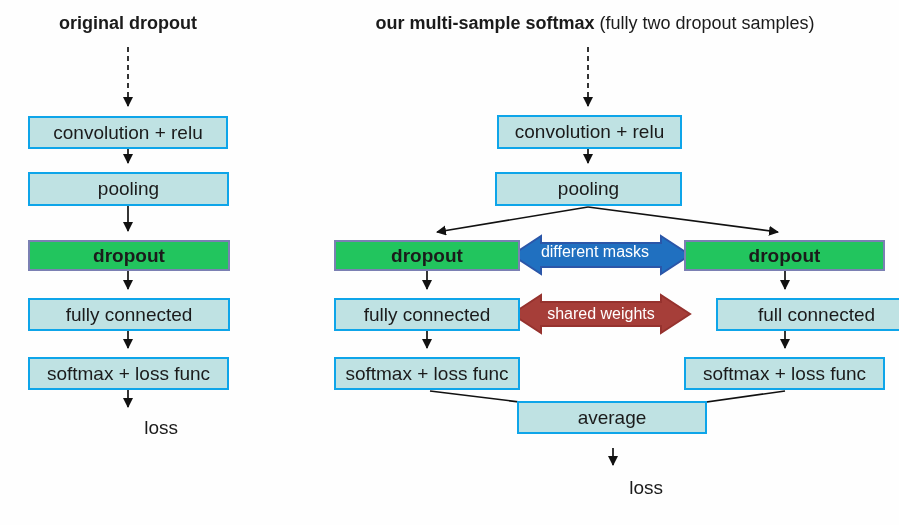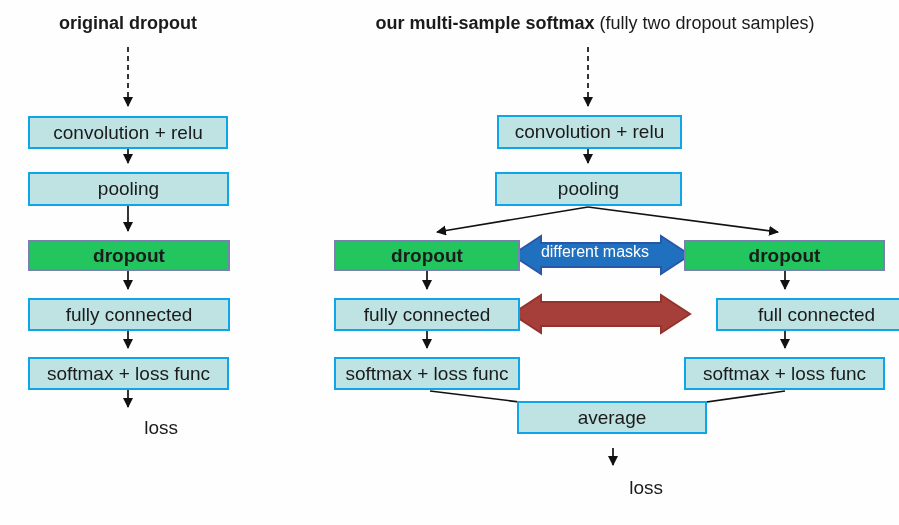--- a/index.html
+++ b/index.html
@@ -85,17 +85,18 @@
 
   <div class="box purple" style="left:334px;top:240px;width:186px;height:31px;">dropout</div>
   <div class="box" style="left:334px;top:298px;width:186px;height:33px;">fully connected</div>
   <div class="box" style="left:334px;top:357px;width:186px;height:33px;">softmax + loss func</div>
 
   <div class="box purple" style="left:684px;top:240px;width:201px;height:31px;">dropout</div>
   <div class="box" style="left:716px;top:298px;width:201px;height:33px;">full connected</div>
   <div class="box" style="left:684px;top:357px;width:201px;height:33px;">softmax + loss func</div>
 
   <div class="arrowlabel" style="left:535px;top:243px;width:120px;height:17px;">different masks</div>
+  <div class="arrowlabel" style="left:541px;top:302px;width:120px;height:24px;">shared weights</div>
 
   <div class="box" style="left:517px;top:401px;width:190px;height:33px;">average</div>
   <div class="floatlabel" style="left:563px;top:477px;width:100px;">loss</div>
 
 </div>
 
 </body></html>

